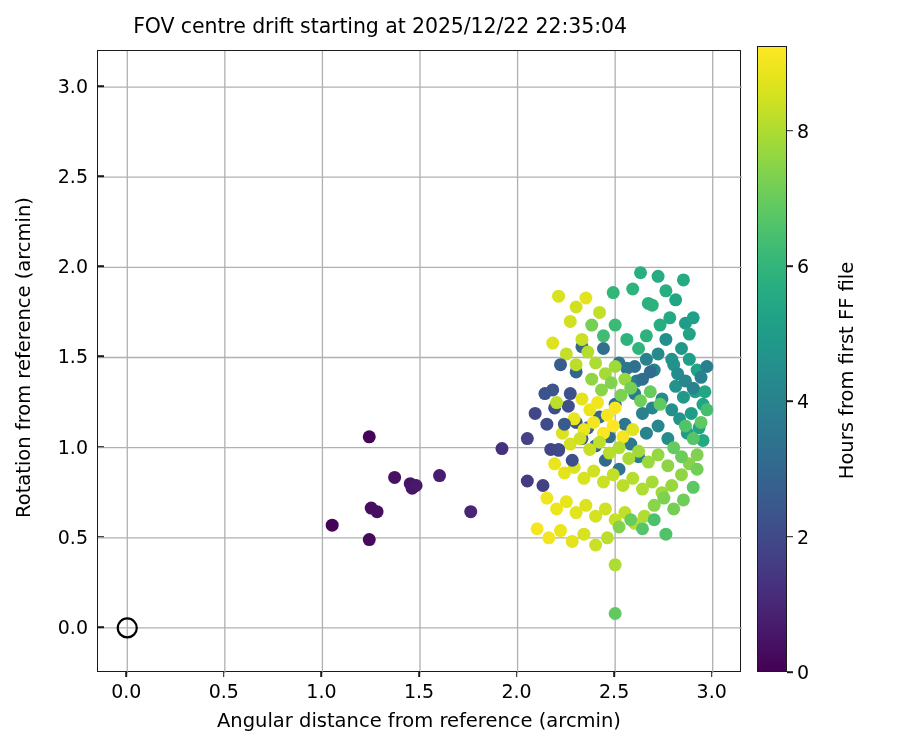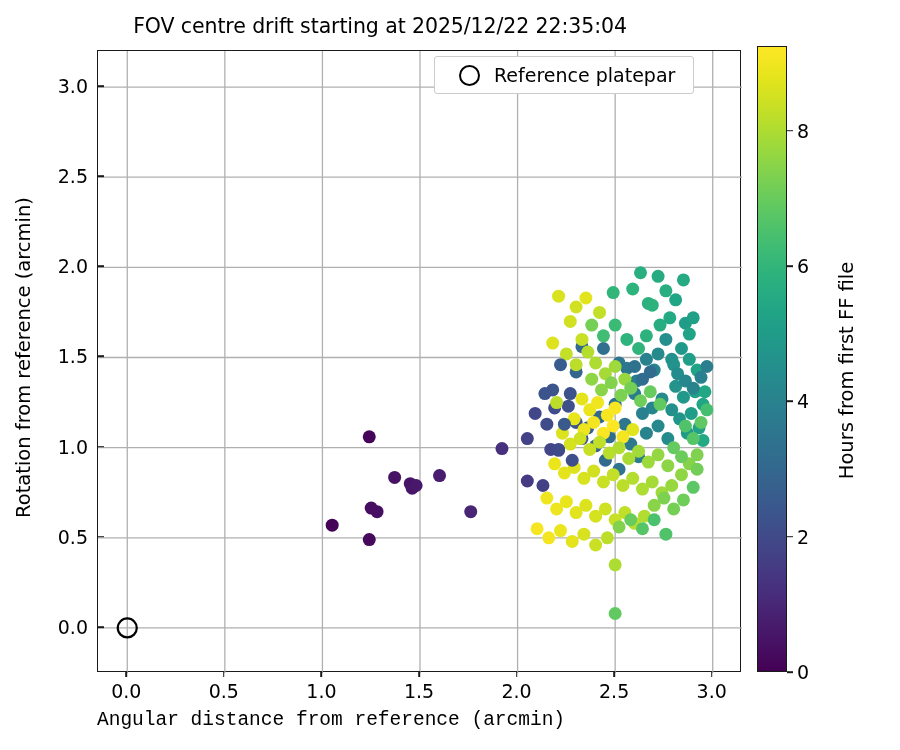--- a/index.html
+++ b/index.html
@@ -110,23 +110,23 @@
     top: 50px;
     width: 6px;
     height: 622px;
   }
   
   #xlabel {
     position: absolute;
     left: 97px;
     top: 709px;
     width: 644px;
+    text-align: center;
     font-size: 19.5px;
     color: #000000;
-    font-family: Liberation Mono, monospace;
   }
   #ylabel {
     position: absolute;
     left: -288px;
     top: 346px;
     width: 622px;
     text-align: center;
     font-size: 19.5px;
     color: #000000;
     transform: rotate(-90deg);
@@ -469,24 +469,20 @@
       <div class="tick-label-x" style="left: 224.424px;">1.0</div>
       <div class="tick-label-x" style="left: 322px;">1.5</div>
       <div class="tick-label-x" style="left: 419.576px;">2.0</div>
       <div class="tick-label-x" style="left: 517.152px;">2.5</div>
       <div class="tick-label-x" style="left: 614.727px;">3.0</div>
     </div>
 
   <div id="xlabel">Angular distance from reference (arcmin)</div>
   <div id="ylabel">Rotation from reference (arcmin)</div>
 
-  <div id="legend">
-    <span id="legend-marker"></span>
-    <span id="legend-label">Reference platepar</span>
-  </div>
 
   <div id="colorbar-wrap">
     <div id="colorbar-gradient" style="background: linear-gradient(rgb(253, 231, 37) 0%, rgb(241, 230, 31) 2.5%, rgb(228, 228, 28) 5%, rgb(213, 226, 32) 7.5%, rgb(197, 223, 38) 10%, rgb(180, 221, 46) 12.5%, rgb(163, 218, 56) 15%, rgb(147, 215, 66) 17.5%, rgb(130, 210, 77) 20%, rgb(115, 206, 86) 22.5%, rgb(100, 202, 95) 25%, rgb(86, 197, 103) 27.5%, rgb(73, 192, 110) 30%, rgb(61, 187, 117) 32.5%, rgb(51, 181, 122) 35%, rgb(42, 176, 127) 37.5%, rgb(37, 170, 131) 40%, rgb(33, 164, 134) 42.5%, rgb(32, 158, 136) 45%, rgb(33, 152, 138) 47.5%, rgb(35, 146, 140) 50%, rgb(37, 140, 141) 52.5%, rgb(39, 134, 141) 55%, rgb(41, 128, 142) 57.5%, rgb(44, 122, 142) 60%, rgb(46, 116, 142) 62.5%, rgb(48, 110, 142) 65%, rgb(51, 104, 142) 67.5%, rgb(54, 97, 141) 70%, rgb(57, 91, 141) 72.5%, rgb(60, 84, 140) 75%, rgb(63, 77, 138) 77.5%, rgb(66, 69, 135) 80%, rgb(68, 62, 132) 82.5%, rgb(70, 53, 128) 85%, rgb(71, 45, 123) 87.5%, rgb(72, 37, 116) 90%, rgb(72, 28, 109) 92.5%, rgb(71, 19, 102) 95%, rgb(70, 10, 93) 97.5%, rgb(68, 1, 84) 100%);"></div>
   <div class="cb-tickmark" style="top: 626px;"></div>
       <div class="cb-tick-label" style="top: 626px;">0</div>
       <div class="cb-tickmark" style="top: 490.649px;"></div>
       <div class="cb-tick-label" style="top: 490.649px;">2</div>
       <div class="cb-tickmark" style="top: 355.297px;"></div>
       <div class="cb-tick-label" style="top: 355.297px;">4</div>
       <div class="cb-tickmark" style="top: 219.946px;"></div>

